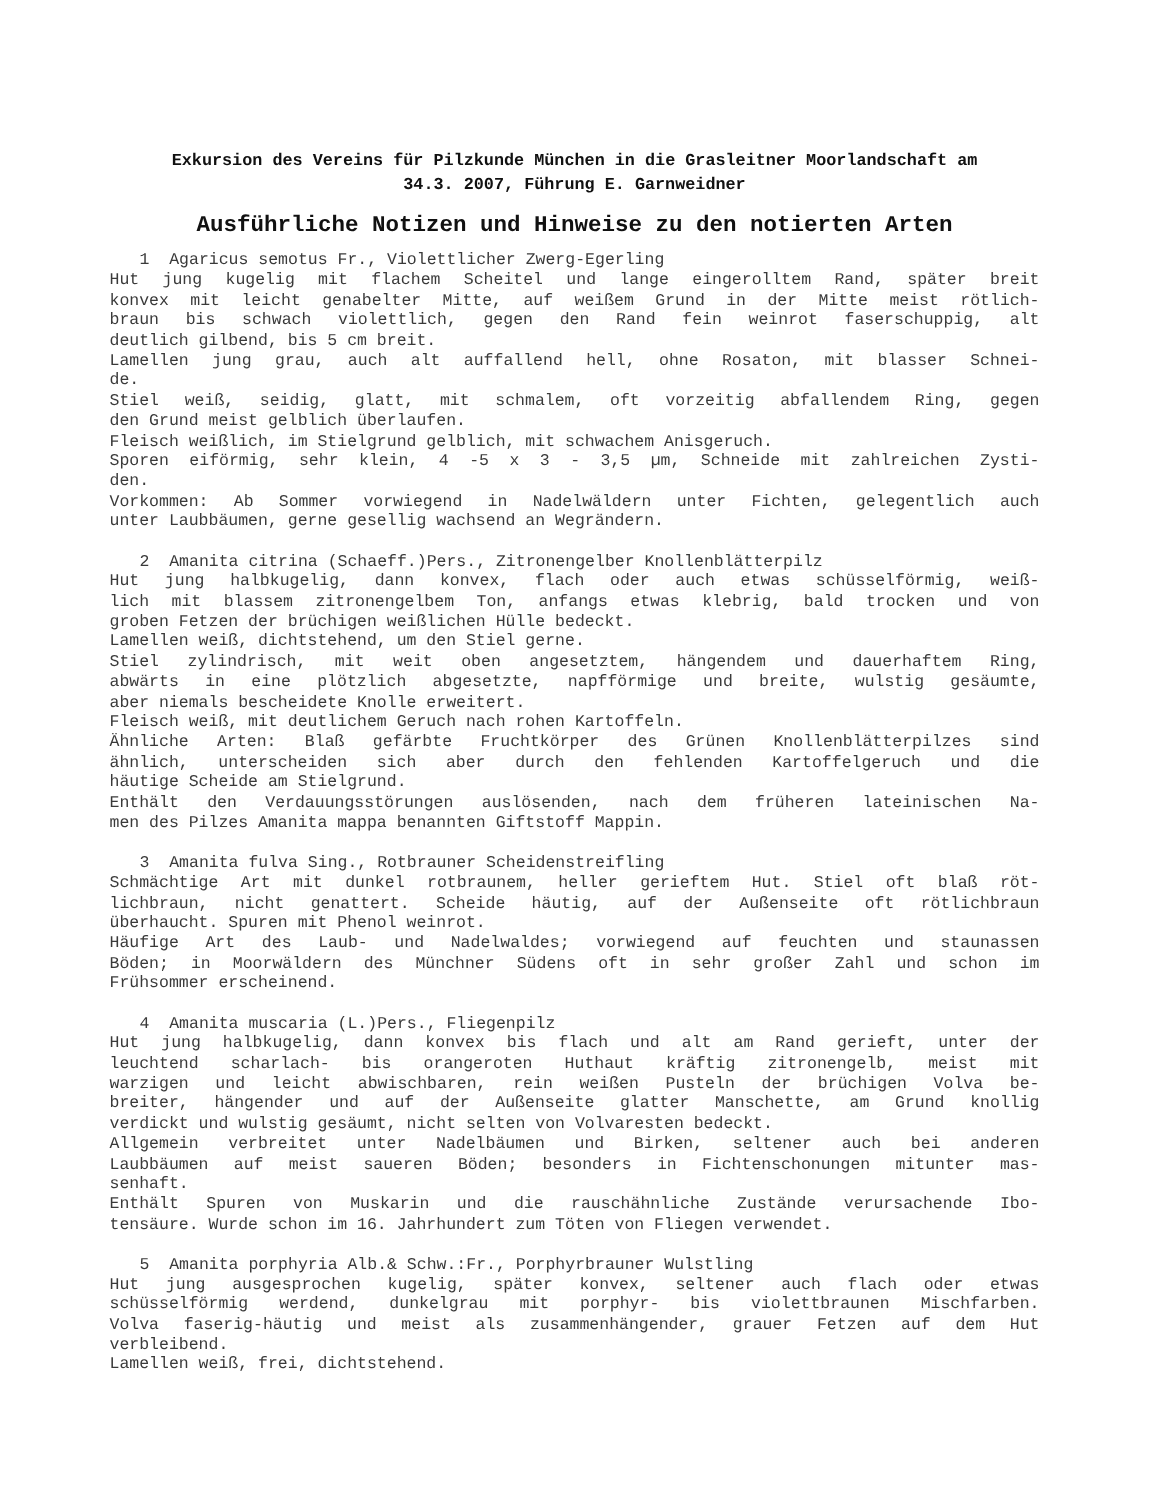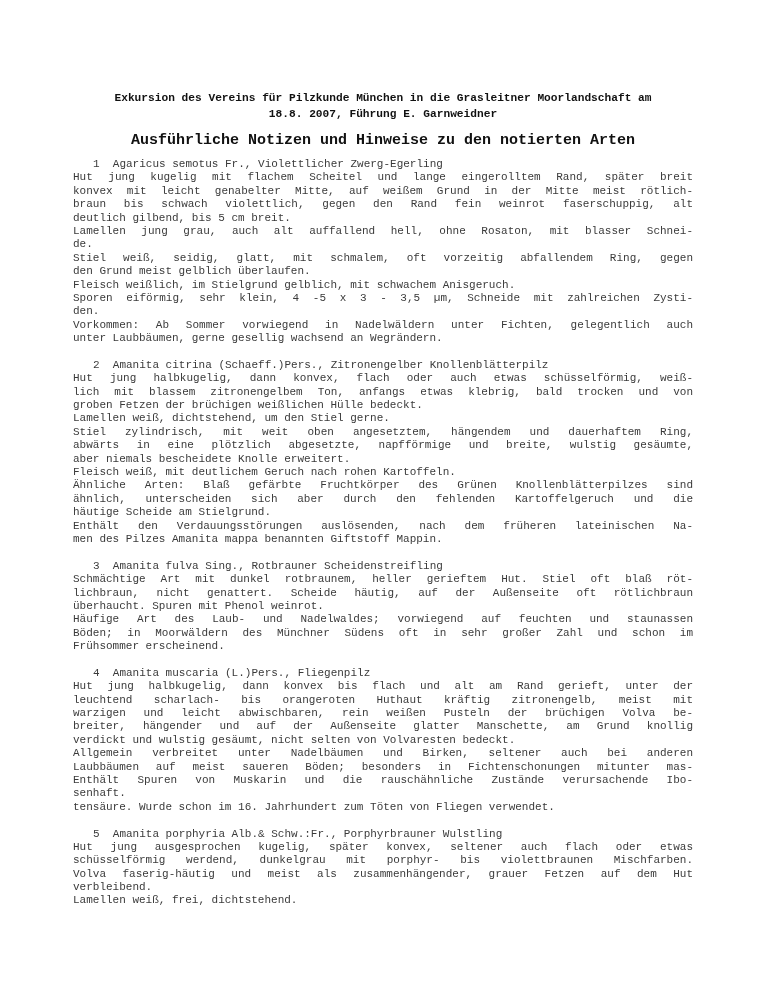--- a/index.html
+++ b/index.html
@@ -1,31 +1,31 @@
 <!DOCTYPE html>
 <html><head>
 <meta charset="utf-8">
 <style>
   html, body { margin: 0; padding: 0; background: #ffffff; }
   body { width: 768px; height: 994px; position: relative; overflow: hidden; }
-  .page { position: absolute; left: 73px; top: 90px; width: 620px; }
+  .page { position: absolute; left: 73px; top: 100px; width: 620px; }
   .title { font-family: "Liberation Mono", "DejaVu Sans Mono", monospace; font-weight: bold; font-size: 11.2px; color: #111; text-align: center; line-height: 16px; margin: 0; }
   .subtitle { font-family: "Liberation Mono", "DejaVu Sans Mono", monospace; font-weight: bold; font-size: 15px; color: #111; text-align: center; line-height: 16px; margin: 11px 0 9px 0; }
   .entry { margin: 0 0 13.4px 0; }
   .line { font-family: "Liberation Mono", "DejaVu Sans Mono", monospace; font-size: 11px; color: #3a3a3a; line-height: 13.4px; height: 13.4px; white-space: pre; overflow: visible; }
   .line.j { white-space: normal; text-align: justify; text-align-last: justify; }
   .line.h { padding-left: 20px; }
 </style>
 </head>
 <body>
 
 <div class="page">
   <div>
     <p class="title">Exkursion des Vereins für Pilzkunde München in die Grasleitner Moorlandschaft am</p>
-    <p class="title">18.8. 2007, Führung E. Garnweidner</p>
+    <p class="title">34.3. 2007, Führung E. Garnweidner</p>
   </div>
   <p class="subtitle">Ausführliche Notizen und Hinweise zu den notierten Arten</p>
   <div id="entries">
       <div class="entry">
         <div class="line h">1  Agaricus semotus Fr., Violettlicher Zwerg-Egerling</div>
         <div class="line j">Hut jung kugelig mit flachem Scheitel und lange eingerolltem Rand, später breit</div>
         <div class="line j">konvex mit leicht genabelter Mitte, auf weißem Grund in der Mitte meist rötlich-</div>
         <div class="line j">braun bis schwach violettlich, gegen den Rand fein weinrot faserschuppig, alt</div>
         <div class="line">deutlich gilbend, bis 5 cm breit.</div>
         <div class="line j">Lamellen jung grau, auch alt auffallend hell, ohne Rosaton, mit blasser Schnei-</div>
@@ -65,22 +65,22 @@
       </div>
       <div class="entry">
         <div class="line h">4  Amanita muscaria (L.)Pers., Fliegenpilz</div>
         <div class="line j">Hut jung halbkugelig, dann konvex bis flach und alt am Rand gerieft, unter der</div>
         <div class="line j">leuchtend scharlach- bis orangeroten Huthaut kräftig zitronengelb, meist mit</div>
         <div class="line j">warzigen und leicht abwischbaren, rein weißen Pusteln der brüchigen Volva be-</div>
         <div class="line j">breiter, hängender und auf der Außenseite glatter Manschette, am Grund knollig</div>
         <div class="line">verdickt und wulstig gesäumt, nicht selten von Volvaresten bedeckt.</div>
         <div class="line j">Allgemein verbreitet unter Nadelbäumen und Birken, seltener auch bei anderen</div>
         <div class="line j">Laubbäumen auf meist saueren Böden; besonders in Fichtenschonungen mitunter mas-</div>
+        <div class="line">senhaft.</div>
         <div class="line j">Enthält Spuren von Muskarin und die rauschähnliche Zustände verursachende Ibo-</div>
-        <div class="line">senhaft.</div>
         <div class="line">tensäure. Wurde schon im 16. Jahrhundert zum Töten von Fliegen verwendet.</div>
       </div>
       <div class="entry">
         <div class="line h">5  Amanita porphyria Alb.&amp; Schw.:Fr., Porphyrbrauner Wulstling</div>
         <div class="line j">Hut jung ausgesprochen kugelig, später konvex, seltener auch flach oder etwas</div>
         <div class="line j">schüsselförmig werdend, dunkelgrau mit porphyr- bis violettbraunen Mischfarben.</div>
         <div class="line j">Volva faserig-häutig und meist als zusammenhängender, grauer Fetzen auf dem Hut</div>
         <div class="line">verbleibend.</div>
         <div class="line">Lamellen weiß, frei, dichtstehend.</div>
       </div>

